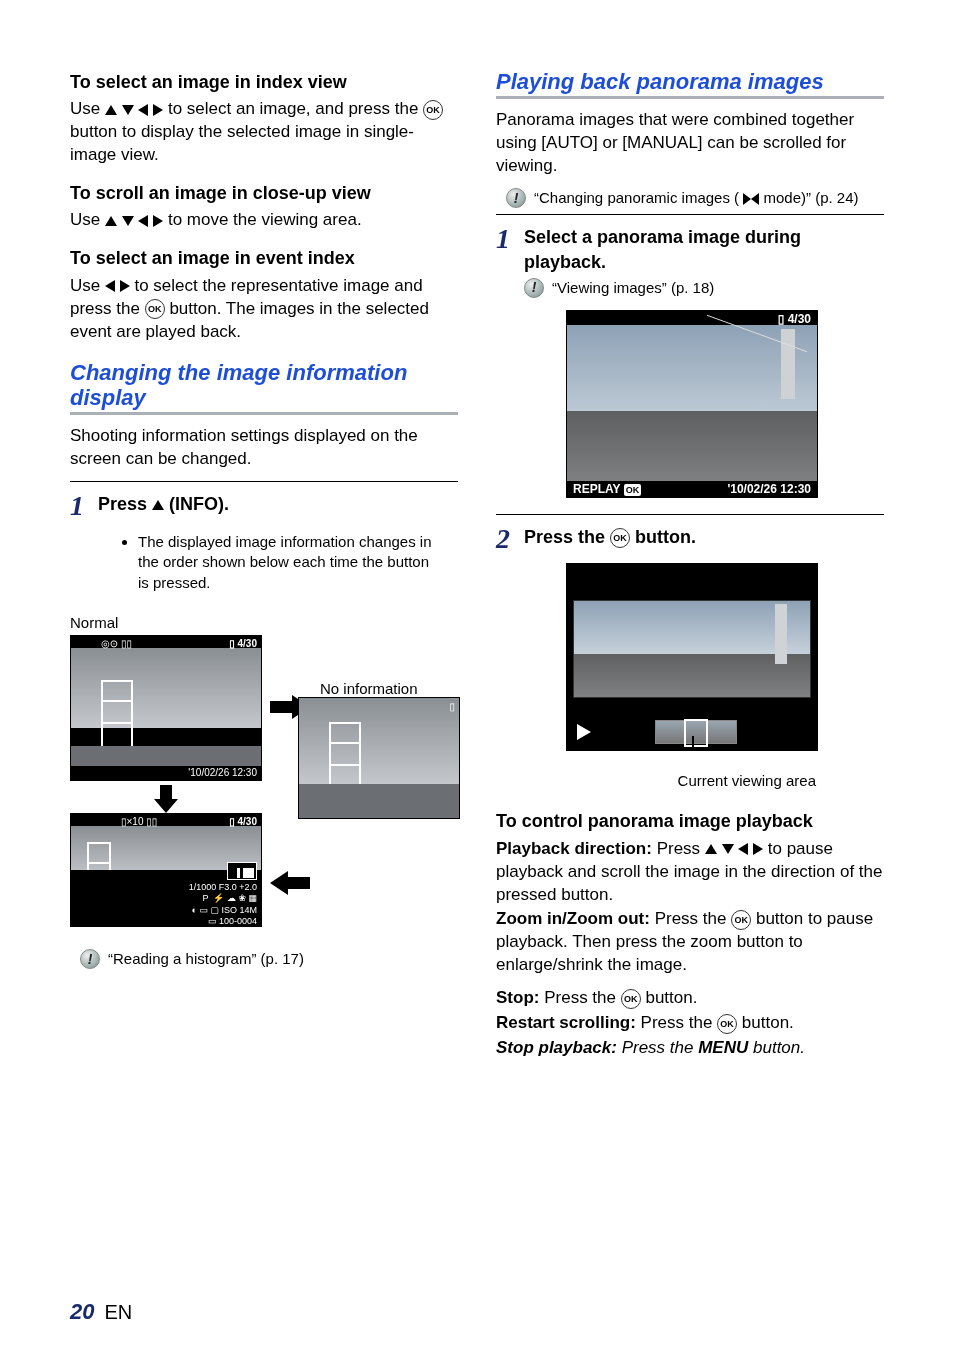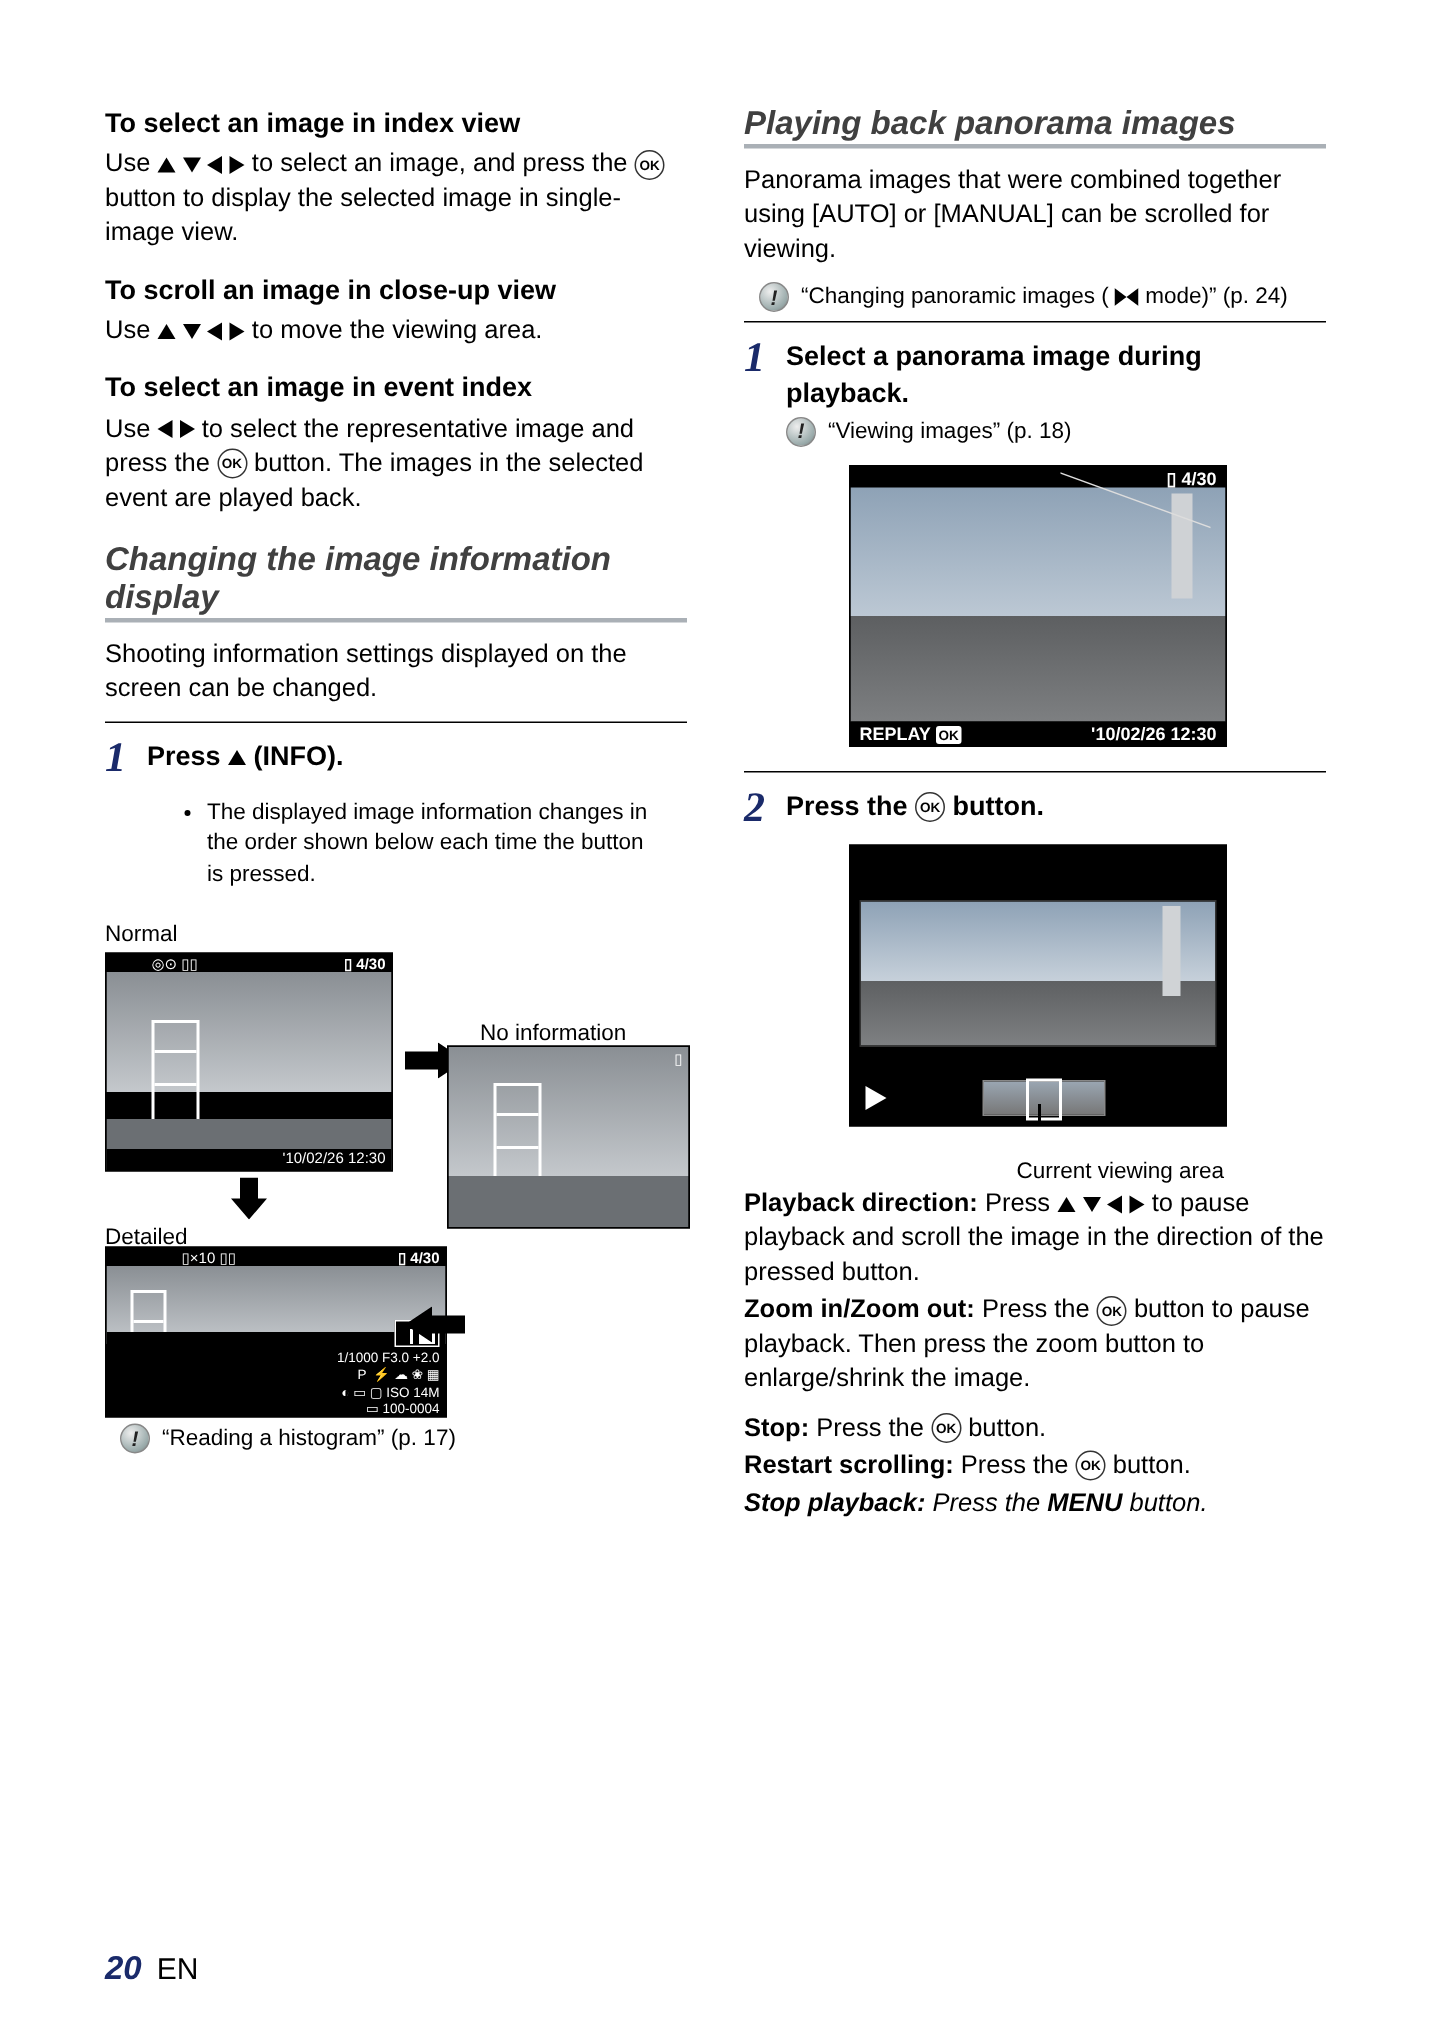--- a/index.html
+++ b/index.html
@@ -33,21 +33,21 @@
     border-bottom: 3px solid #aab0b6;
     margin-top: 18px;
     margin-bottom: 10px;
     padding-bottom: 2px;
   }
   .section-head .title {
     font-family: Arial, sans-serif;
     font-weight: bold;
     font-style: italic;
     font-size: 22px;
-    color: #404040;
+    color: #1d4ed8;
     line-height: 1.1;
   }
   .step { display: flex; gap: 8px; margin-top: 10px; }
   .stepnum {
     font-family: Georgia, 'Times New Roman', serif;
     font-style: italic;
     font-weight: bold;
     font-size: 28px;
     color: #1a2a6a;
     line-height: 1;
@@ -234,21 +234,21 @@
         <div class="ground"></div>
         <div style="position:absolute; top:2px; right:4px;">▯</div>
       </div>
 
       <svg class="big-arrow" style="position:absolute; left:84px; top:150px;" width="24" height="28">
         <polygon points="6,0 18,0 18,14 24,14 12,28 0,14 6,14" fill="#000"></polygon>
       </svg>
 
       <div class="smallabel" style="position:absolute; left:0; top:176px;">Detailed</div>
 
-      <div class="screen" style="position:absolute; left:0; top:196px; height:112px;padding-left:36px;">
+      <div class="screen" style="position:absolute; left:0; top:178px; height:112px;">
         <div class="topbar"></div>
         <div class="sky" style="height:52px;"></div>
         <div class="ladder" style="top:28px; left:16px; width:20px; height:50px;"></div>
         <div style="position:absolute; top:1px; left:50px;">▯<span>×10</span> ▯▯</div>
         <div style="position:absolute; top:1px; right:4px; font-weight:bold;">▯ <span>4/30</span></div>
         <div style="position:absolute; left:0; right:0; bottom:0; height:56px; background:#000;"></div>
         <div class="detailed-panel">
           <div class="hist"></div>
           <div>1/1000  F3.0  +2.0</div>
           <div><span>P</span> &nbsp;⚡ ☁ ❀ ▦</div>
@@ -327,20 +327,21 @@
       <div class="strip"></div>
       <div class="tower"></div>
       <div class="play"></div>
       <div class="mini">
           <div class="box"></div>
         </div>
       <div class="pointer"></div>
     </div>
     <div class="caption">Current viewing area</div>
 
+    <h3 class="sub" style="margin-top:18px">To control panorama image playback</h3>
 
     <p style="margin:0 0 2px 0;">
       <b>Playback direction:</b>
       <span> Press </span>
       <span class="tri up"></span>
       <span class="tri down"></span>
       <span class="tri left"></span>
       <span class="tri right"></span>
       <span> to pause playback and scroll the image in the direction of the pressed button.</span>
     </p>

